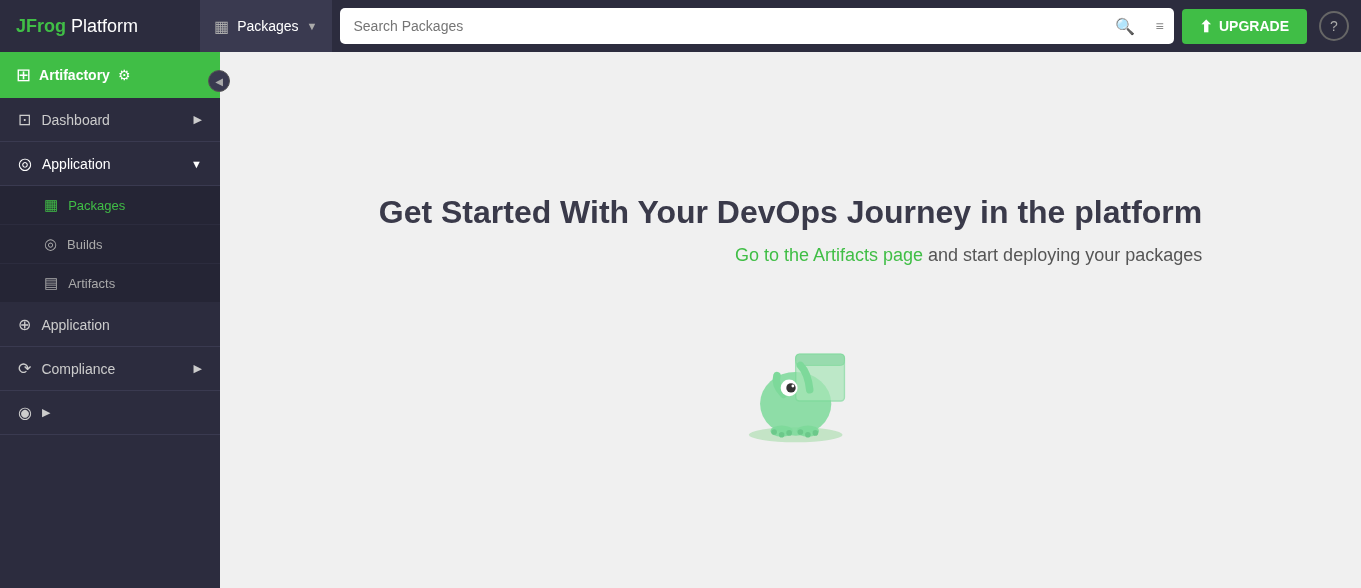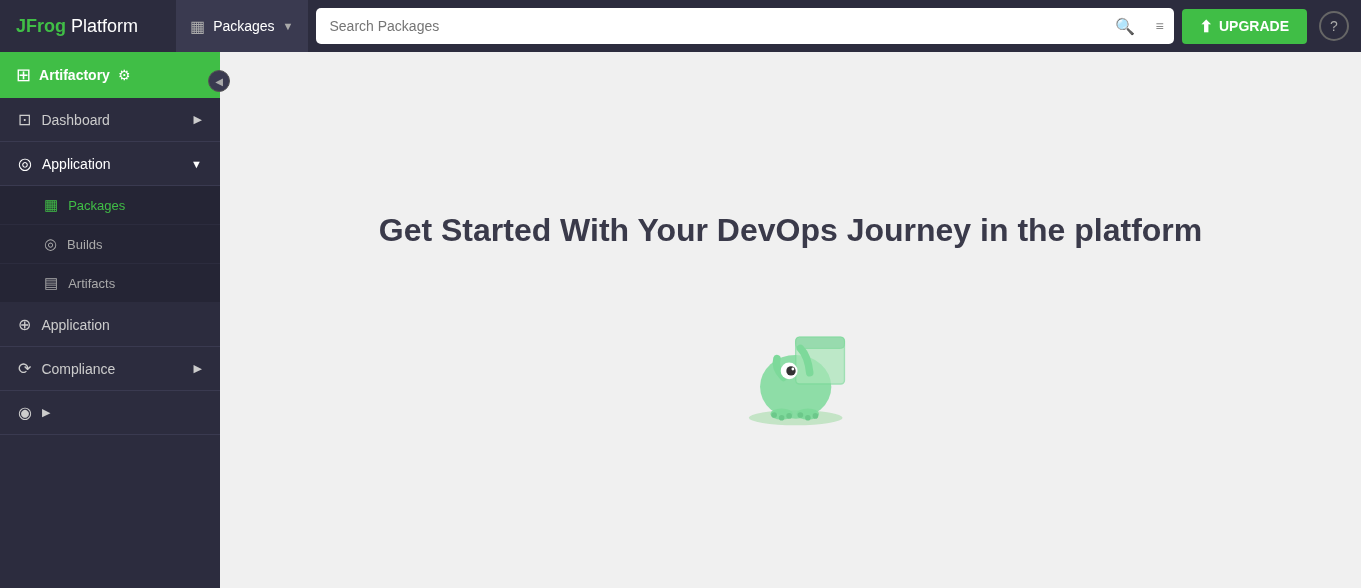--- a/index.html
+++ b/index.html
@@ -7,21 +7,21 @@
 
     
     .topbar {
       display: flex;
       align-items: center;
       background: #2c2c3e;
       height: 52px;
       flex-shrink: 0;
     }
     .logo-area {
-      width: 176px;
+      width: 200px;
       padding: 0 16px;
       display: flex;
       align-items: center;
       flex-shrink: 0;
     }
     .logo-text {
       font-size: 18px;
       font-weight: 700;
       color: #fff;
     }
@@ -323,20 +323,24 @@
     </div>
   </div>
 
   <div class="sidebar-collapse-btn">
     <span>◀</span>
   </div>
 
   <div class="content-area">
     <div class="welcome-card">
       <div class="welcome-title">Get Started With Your DevOps Journey in the platform</div>
+      <div class="welcome-subtitle">
+        <span class="link-text">Go to the Artifacts page</span>
+        <span> and start deploying your packages</span>
+      </div>
       <div class="mascot-container">
 
         <svg class="frog-svg" viewBox="0 0 160 160" xmlns="http://www.w3.org/2000/svg">
 
           <ellipse cx="85" cy="148" rx="50" ry="8" fill="rgba(64,190,70,0.25)"></ellipse>
 
           <ellipse cx="85" cy="115" rx="38" ry="34" fill="#7dd99a" opacity="0.85"></ellipse>
 
           <rect x="85" y="62" width="52" height="50" rx="4" fill="#a8e6b8" opacity="0.7" stroke="#7dd99a" stroke-width="1.5"></rect>
           <rect x="85" y="62" width="52" height="12" rx="4" fill="#90d9a8" opacity="0.8" stroke="#7dd99a" stroke-width="1"></rect>

